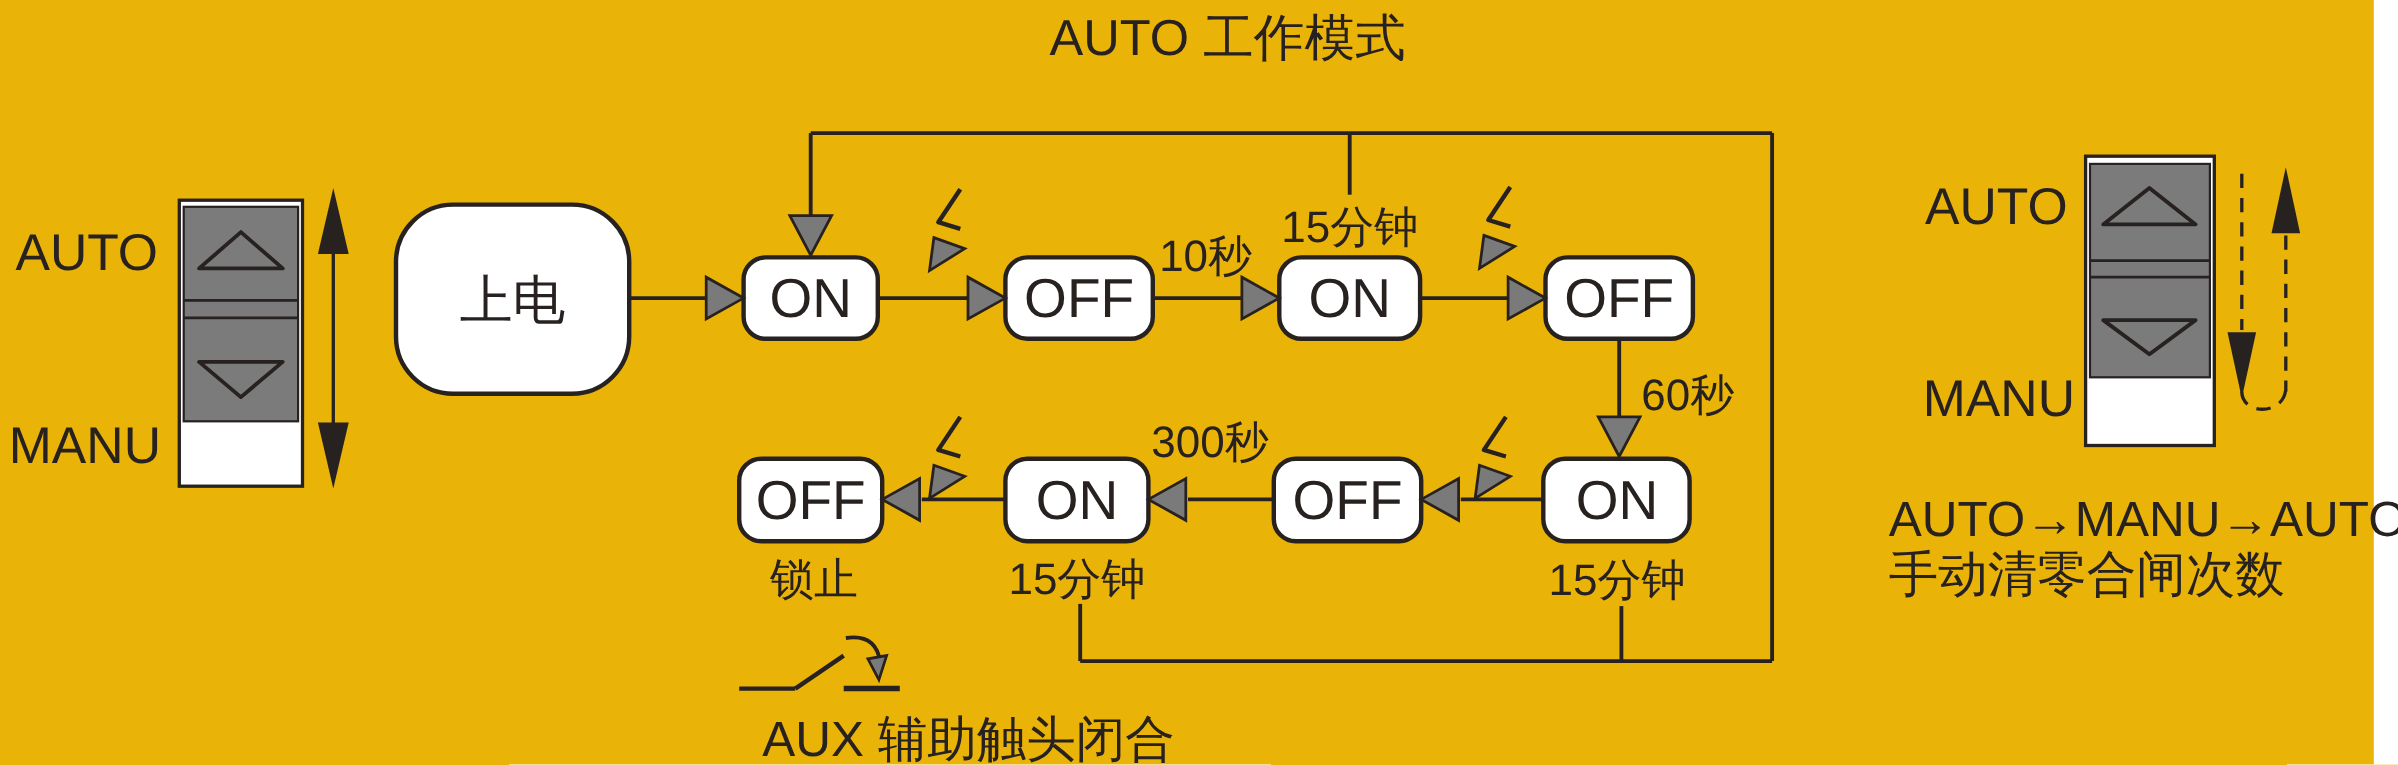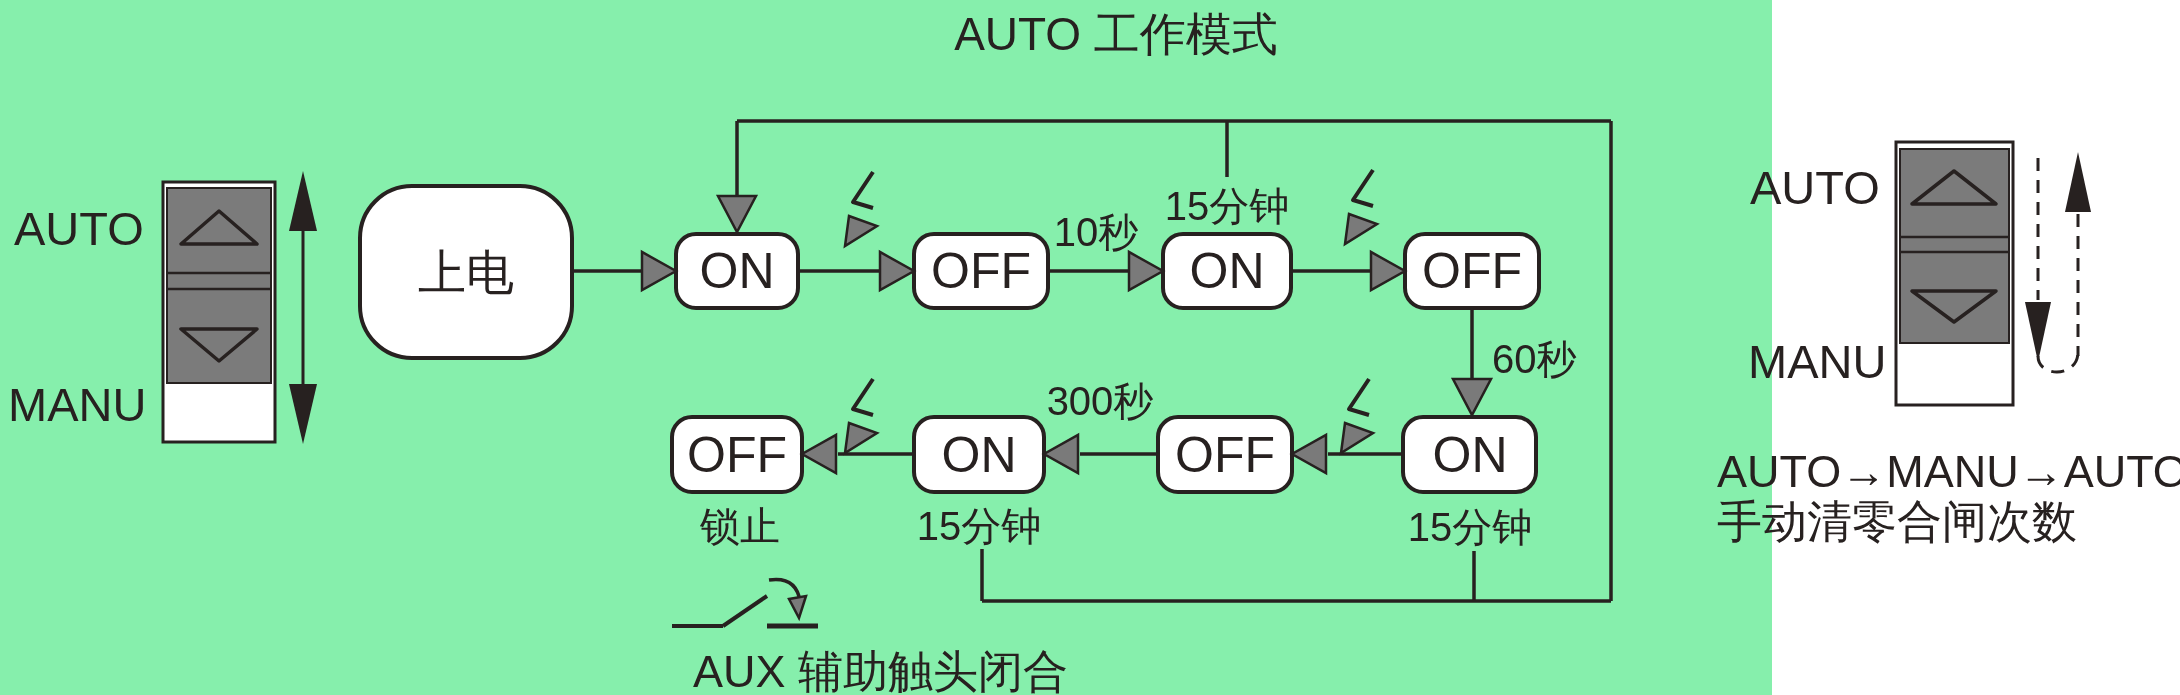--- a/index.html
+++ b/index.html
@@ -1,16 +1,16 @@
 <!DOCTYPE html>
 <html><head>
 <meta charset="utf-8">
 <style>
   html,body{margin:0;padding:0;background:#ffffff;}
-  .stage{width:1772px;height:695px;position:relative;background:#86efac;}
+  .stage{width:2158px;height:695px;position:relative;background:#eab308;}
   svg{display:block;}
   text{font-family:"Liberation Sans","DejaVu Sans",sans-serif;fill:#272120;}
   .t-title{font-size:46px;}
   .t-node{font-size:50px;}
   .t-start{font-size:48px;}
   .t-side{font-size:47px;}
   .t-annot{font-size:40px;}
   .t-cap{font-size:45px;}
   .ink{stroke:#272120;fill:none;}
   .box{fill:#ffffff;stroke:#272120;stroke-width:4;}

